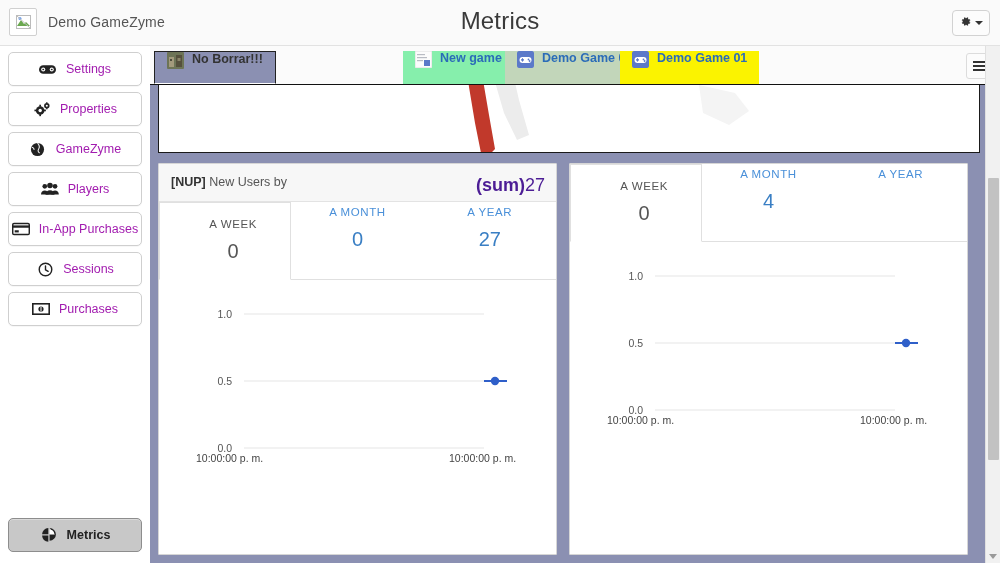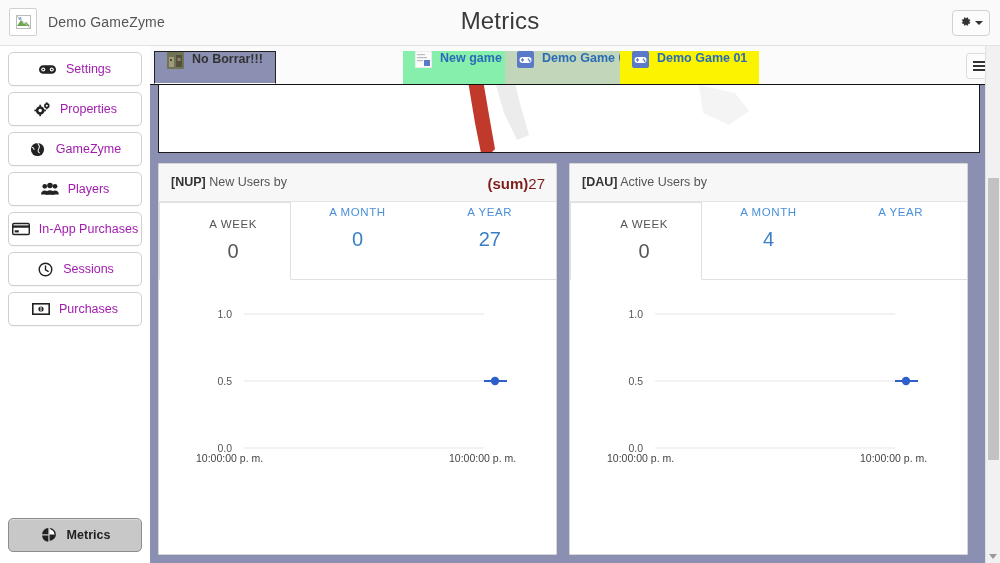--- a/index.html
+++ b/index.html
@@ -114,21 +114,21 @@
   .mcard.right { left:419px; }
   .mhead {
     position:relative; height:38px; background:#f7f7f7;
     border-bottom:1px solid #e3e3e3;
   }
   .mhead .ttl {
     position:absolute; left:12px; top:11px; font-size:12.5px; color:#555;
   }
   .mhead .ttl b { color:#333; }
   .mhead .sum {
-    position:absolute; right:11px; top:11px; font-size:15px; color:#7f1d1d;
+    position:absolute; right:11px; top:11px; font-size:18px; color:#4c1d95;
   }
   .mhead .sum b { font-weight:bold; }
 
   .mtabs { position:relative; height:78px; border-bottom:1px solid #e0e0e0; background:#fff;}
   .mtab {
     position:absolute; top:0; width:33.33%; height:78px; text-align:center;
     cursor:pointer;
   }
   .mtab:nth-child(1){ left:0;padding-left:16px; } .mtab:nth-child(2){ left:33.33%; } .mtab:nth-child(3){ left:66.66%; }
   .mtab .lab { display:block; margin-top:4px; font-size:11.5px; color:#4a90d9; letter-spacing:.6px;}
@@ -399,28 +399,20 @@
             <line x1="85" y1="168" x2="325" y2="168" stroke="#e6e6e6" stroke-width="1.2"></line>
             <line x1="325" y1="101" x2="348" y2="101" stroke="#2f5fc9" stroke-width="2"></line>
             <circle cx="336" cy="101" r="4.2" fill="#2f5fc9"></circle>
             <text x="37" y="182" font-family="Liberation Sans, sans-serif" font-size="10.5" fill="#444">10:00:00 p. m.</text>
             <text x="290" y="182" font-family="Liberation Sans, sans-serif" font-size="10.5" fill="#444">10:00:00 p. m.</text>
           </svg>
         </div>
       </div>
 
       <div class="mcard right">
-        <div class="mhead">
-          <div class="ttl">
-            <b>[DAU]</b><span> Active Users by</span>
-          </div>
-          <div class="sum">
-            <b></b><span></span>
-          </div>
-        </div>
         <div class="mtabs">
           <div class="mtab act">
             <span class="lab">A WEEK</span>
             <span class="val">0</span>
           </div>
           <div class="mtab">
             <span class="lab">A MONTH</span>
             <span class="val">4</span>
           </div>
           <div class="mtab">

